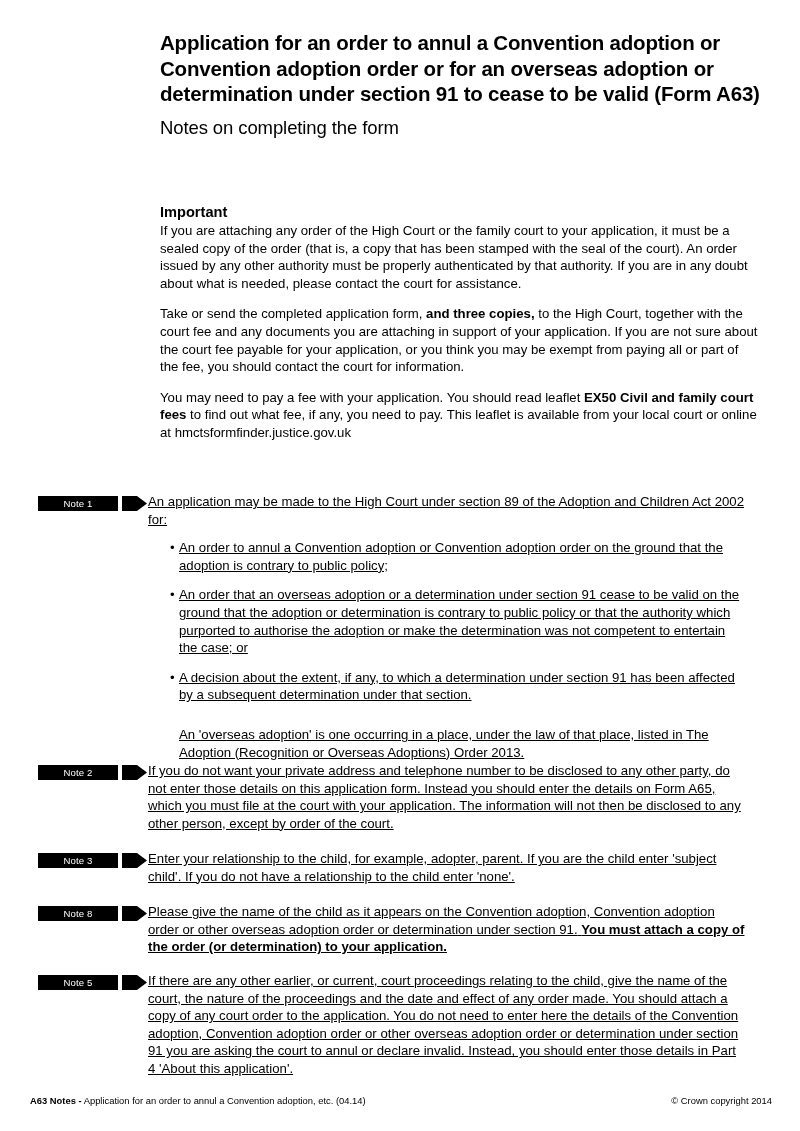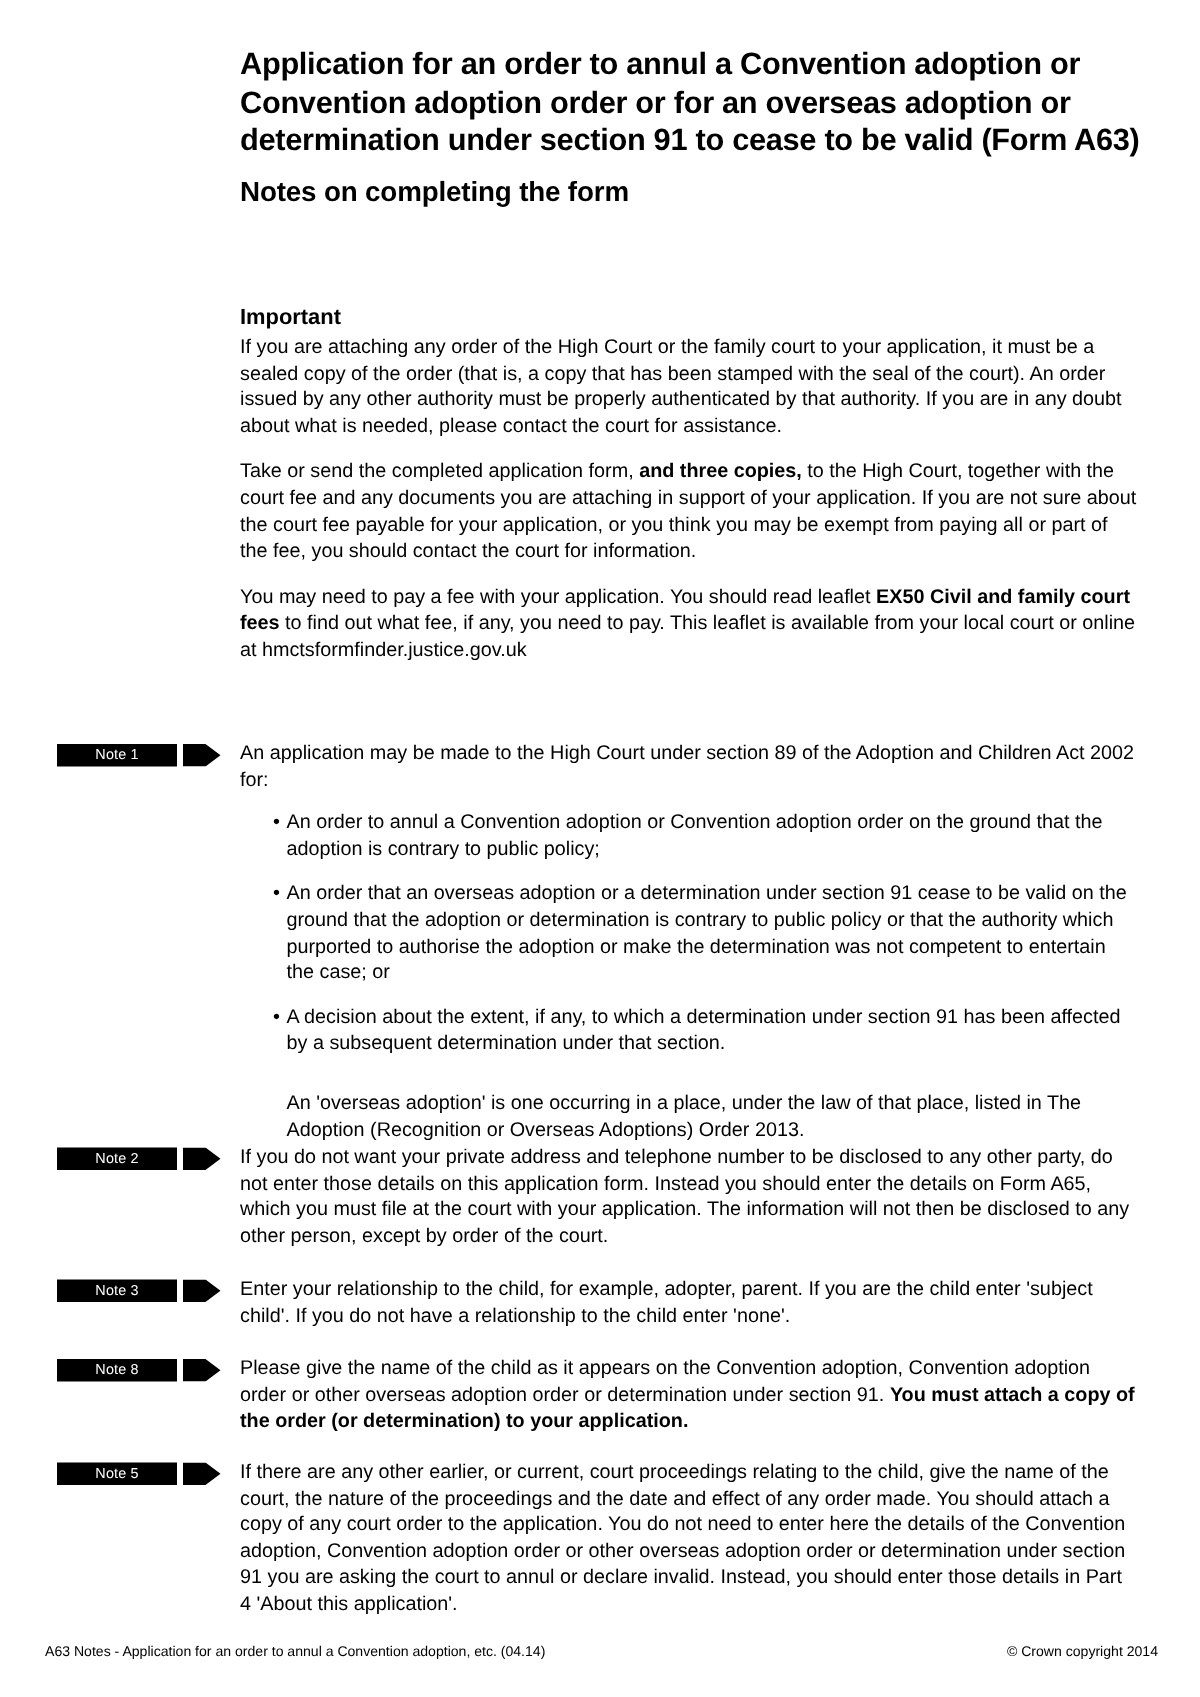--- a/index.html
+++ b/index.html
@@ -34,21 +34,21 @@
   }
   .doc-title {
     font-size: 20.5px;
     font-weight: bold;
     line-height: 25.5px;
     letter-spacing: -0.2px;
     margin: 0;
   }
   .doc-subtitle {
     font-size: 18.5px;
-    font-weight: bold;
+    font-weight: normal;
     line-height: 24px;
     margin: 9px 0 0 0;
     letter-spacing: -0.1px;
   }
 
   
   .important-block {
     position: absolute;
     left: 160px;
     top: 204px;
@@ -116,23 +116,24 @@
     position: absolute;
     left: 84px;
     top: 0;
     width: 26px;
     height: 15px;
   }
   .badge-arrow svg { display: block; }
 
   .note-body {
     position: absolute;
-    left: 160px;
+    left: 148px;
     width: 598px;
     top: 0;
+    text-decoration: underline;
   }
   .note-body .para { font-size: 13.2px; line-height: 17.6px; }
 
   ul.bullets {
     list-style: none;
     margin: 11px 0 0 0;
     padding: 0 0 0 22px;
   }
   ul.bullets li {
     position: relative;
@@ -161,21 +162,21 @@
     height: 14px;
   }
   .footer-left {
     position: absolute;
     left: 0;
     top: 0;
     font-size: 9.4px;
     line-height: 12px;
     white-space: nowrap;
   }
-  .footer-left b { font-weight: normal; }
+  .footer-left b { font-weight: bold; }
   .footer-right {
     position: absolute;
     right: 0;
     top: 0;
     font-size: 9.4px;
     line-height: 12px;
     white-space: nowrap;
   }
 </style>
 </head>

